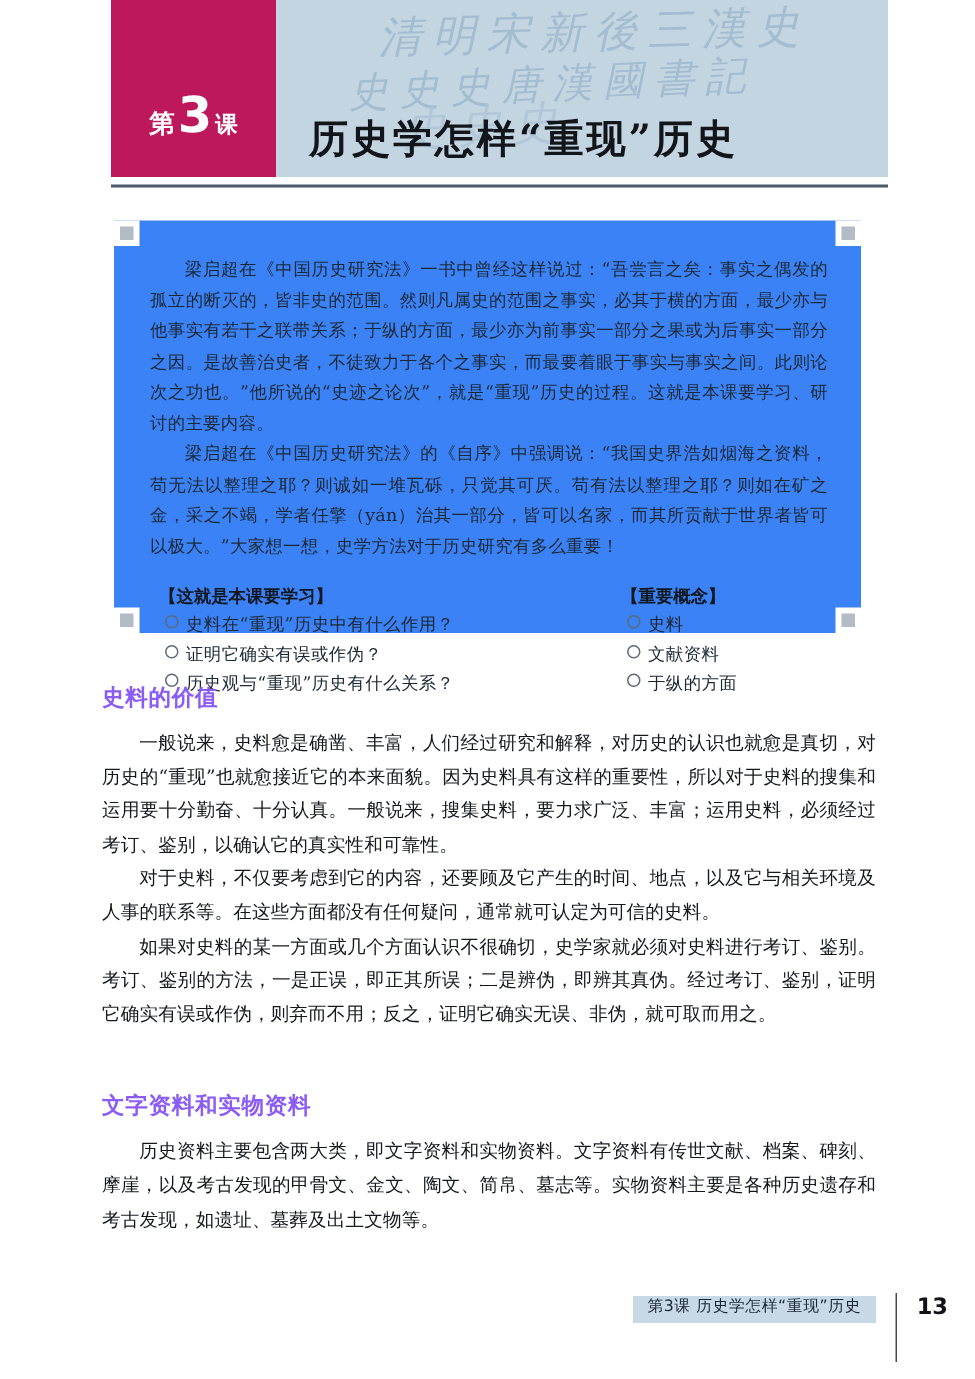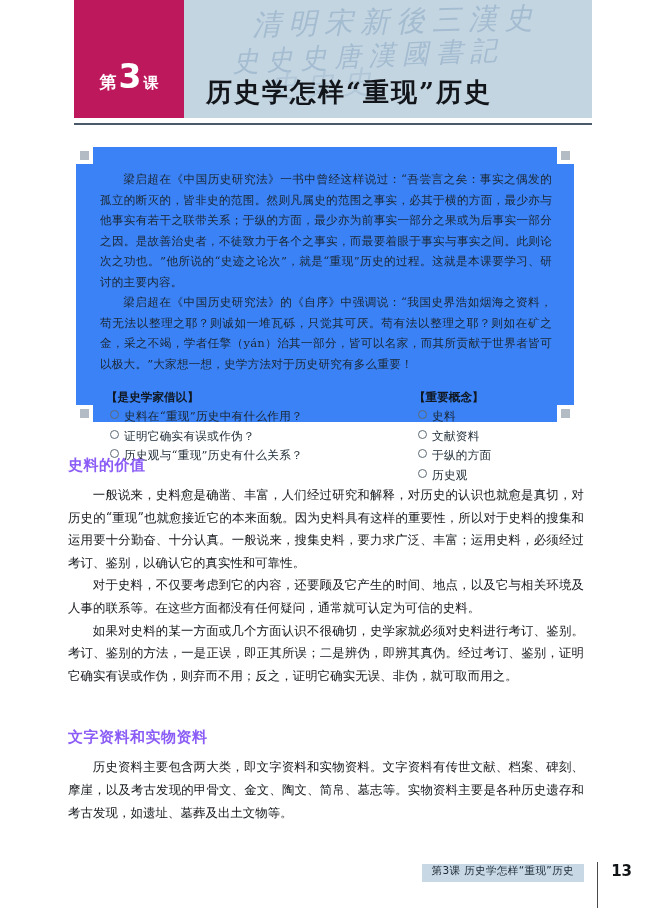--- a/index.html
+++ b/index.html
@@ -284,31 +284,30 @@
   <span class="corner corner-bl"></span>
   <span class="corner corner-br"></span>
 
   <div class="intro-body">
     <p class="intro-para">梁启超在《中国历史研究法》一书中曾经这样说过：“吾尝言之矣：事实之偶发的孤立的断灭的，皆非史的范围。然则凡属史的范围之事实，必其于横的方面，最少亦与他事实有若干之联带关系；于纵的方面，最少亦为前事实一部分之果或为后事实一部分之因。是故善治史者，不徒致力于各个之事实，而最要着眼于事实与事实之间。此则论次之功也。”他所说的“史迹之论次”，就是“重现”历史的过程。这就是本课要学习、研讨的主要内容。</p>
     <p class="intro-para">梁启超在《中国历史研究法》的《自序》中强调说：“我国史界浩如烟海之资料，苟无法以整理之耶？则诚如一堆瓦砾，只觉其可厌。苟有法以整理之耶？则如在矿之金，采之不竭，学者任擎（yán）治其一部分，皆可以名家，而其所贡献于世界者皆可以极大。”大家想一想，史学方法对于历史研究有多么重要！</p>
   </div>
 
   <div class="intro-lists">
     <div class="list-col-questions">
-      <div class="list-title">【是史学家借以】</div>
+      <div class="list-title">【这就是本课要学习】</div>
       <div class="list-item"><span class="bullet-circle"></span><span>史料在“重现”历史中有什么作用？</span></div>
       <div class="list-item"><span class="bullet-circle"></span><span>证明它确实有误或作伪？</span></div>
       <div class="list-item"><span class="bullet-circle"></span><span>历史观与“重现”历史有什么关系？</span></div>
     </div>
     <div class="list-col-concepts">
       <div class="list-title">【重要概念】</div>
       <div class="list-item"><span class="bullet-circle"></span><span>史料</span></div>
       <div class="list-item"><span class="bullet-circle"></span><span>文献资料</span></div>
       <div class="list-item"><span class="bullet-circle"></span><span>于纵的方面</span></div>
-      <div class="list-item"><span class="bullet-circle"></span><span>历史观</span></div>
     </div>
   </div>
 </div>
 
 <div class="content">
 
   <h2 class="section-heading">史料的价值</h2>
   <p class="body-para">一般说来，史料愈是确凿、丰富，人们经过研究和解释，对历史的认识也就愈是真切，对历史的“重现”也就愈接近它的本来面貌。因为史料具有这样的重要性，所以对于史料的搜集和运用要十分勤奋、十分认真。一般说来，搜集史料，要力求广泛、丰富；运用史料，必须经过考订、鉴别，以确认它的真实性和可靠性。</p>
   <p class="body-para">对于史料，不仅要考虑到它的内容，还要顾及它产生的时间、地点，以及它与相关环境及人事的联系等。在这些方面都没有任何疑问，通常就可认定为可信的史料。</p>
   <p class="body-para">如果对史料的某一方面或几个方面认识不很确切，史学家就必须对史料进行考订、鉴别。考订、鉴别的方法，一是正误，即正其所误；二是辨伪，即辨其真伪。经过考订、鉴别，证明它确实有误或作伪，则弃而不用；反之，证明它确实无误、非伪，就可取而用之。</p>

